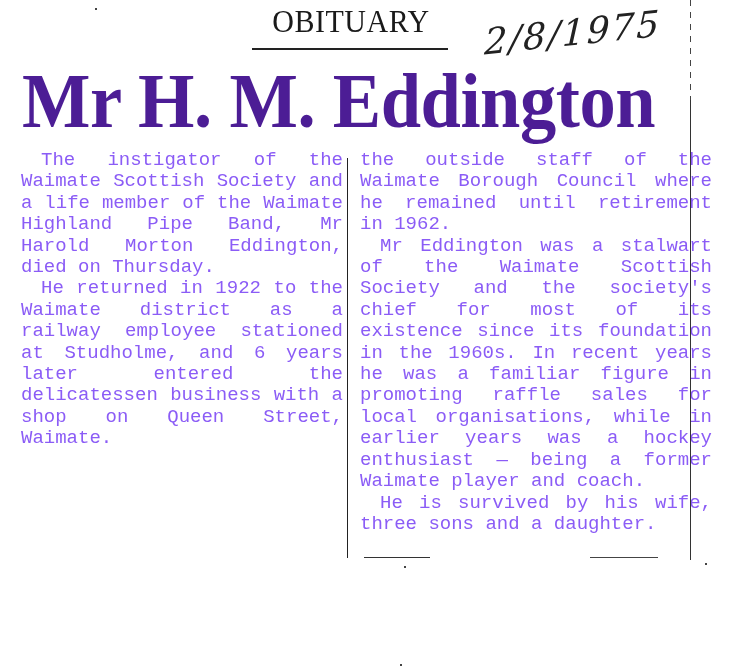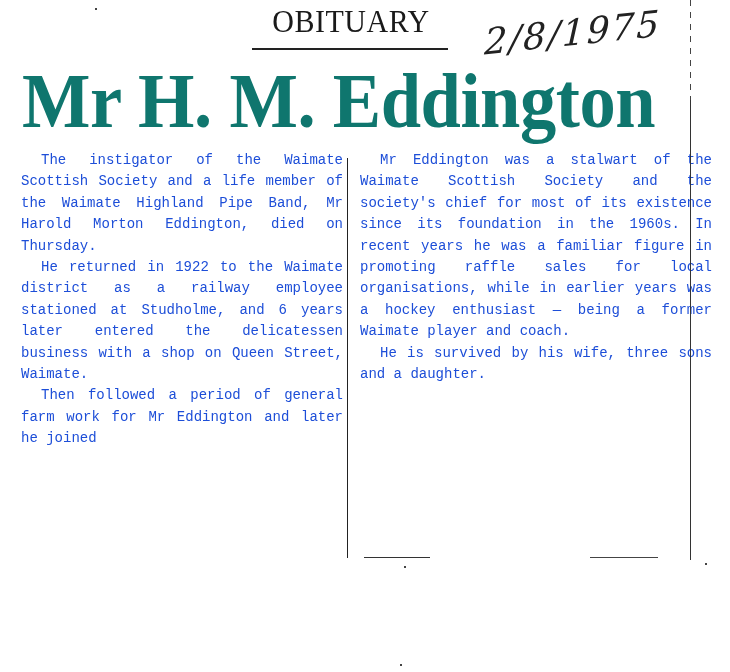--- a/index.html
+++ b/index.html
@@ -11,27 +11,27 @@
   }
   .section-rule { position: absolute; left: 252px; top: 48px; width: 196px; height: 2px; background: #222; }
   .handwritten-date {
     position: absolute; left: 484px; top: 12px;
     font-family: "DejaVu Serif", serif; font-style: italic; font-size: 36px;
     color: #222; transform: rotate(-6deg) skewX(-8deg); letter-spacing: 2px;
   }
   .headline {
     position: absolute; left: 22px; top: 62px; width: 660px;
     font-family: "Liberation Serif", serif; font-weight: bold; font-size: 78px;
-    line-height: 1; letter-spacing: -0.5px; color: #0f766e; white-space: nowrap;
+    line-height: 1; letter-spacing: -0.5px; color: #4c1d95; white-space: nowrap;
   }
   .headline span { display: inline-block; transform: scaleX(0.93); transform-origin: left; }
   .col {
     position: absolute; top: 150px;
-    font-family: "Liberation Mono", monospace; font-size: 14px; line-height: 21.4px;
-    color: #1d4ed8; text-align: justify;
+    font-family: "Liberation Mono", monospace; font-size: 19px; line-height: 21.4px;
+    color: #8b5cf6; text-align: justify;
   }
   .col-left { left: 21px; width: 322px; }
   .col-right { left: 360px; top: 150px; width: 352px; }
   .col p { margin: 0; text-indent: 20px; }
   .col p.cont { text-indent: 0; }
   .col-divider { position: absolute; left: 347px; top: 158px; width: 1px; height: 400px; background: #222; }
   .right-border { position: absolute; left: 690px; top: 100px; width: 1px; height: 460px; background: #333; }
   .right-border-dash { position: absolute; left: 690px; top: 0; width: 1px; height: 100px;
     background: repeating-linear-gradient(to bottom, #444 0 6px, transparent 6px 12px); }
   .end-rule-left { position: absolute; left: 364px; top: 557px; width: 66px; height: 1px; background: #333; }
@@ -44,26 +44,26 @@
 <div>
   <div class="section-label">OBITUARY</div>
   <div class="section-rule"></div>
   <div class="handwritten-date">2/8/1975</div>
 
   <div class="headline"><span>Mr H. M. Eddington</span></div>
 
   <div class="col col-left">
     <p>The instigator of the Waimate Scottish Society and a life member of the Waimate Highland Pipe Band, Mr Harold Morton Eddington, died on Thursday.</p>
     <p>He returned in 1922 to the Waimate district as a railway employee stationed at Studholme, and 6 years later entered the delicatessen business with a shop on Queen Street, Waimate.</p>
-    <p>Then followed a period of general farm work for Mr Eddington and later he joined</p>
   </div>
 
   <div class="col-divider"></div>
 
   <div class="col col-right">
+    <p class="cont">the outside staff of the Waimate Borough Council where he remained until retirement in 1962.</p>
     <p>Mr Eddington was a stalwart of the Waimate Scottish Society and the society's chief for most of its existence since its foundation in the 1960s. In recent years he was a familiar figure in promoting raffle sales for local organisations, while in earlier years was a hockey enthusiast — being a former Waimate player and coach.</p>
     <p>He is survived by his wife, three sons and a daughter.</p>
   </div>
 
   <div class="right-border-dash"></div>
   <div class="right-border"></div>
   <div class="end-rule-left"></div>
   <div class="end-rule-right"></div>
 
   <div class="speck" style="left:95px;top:8px"></div>

